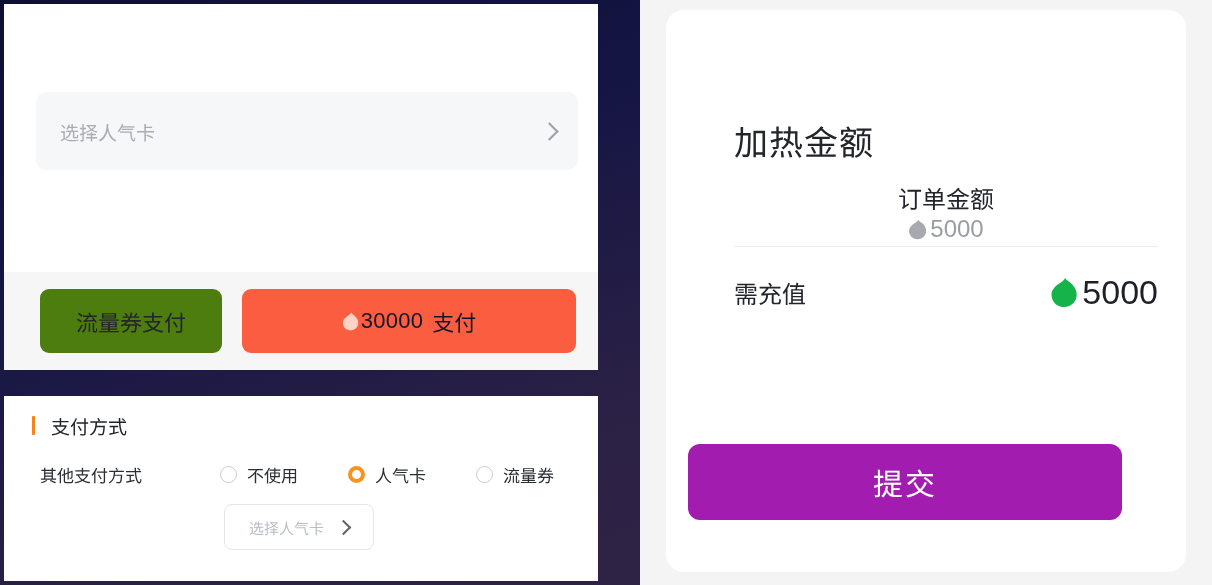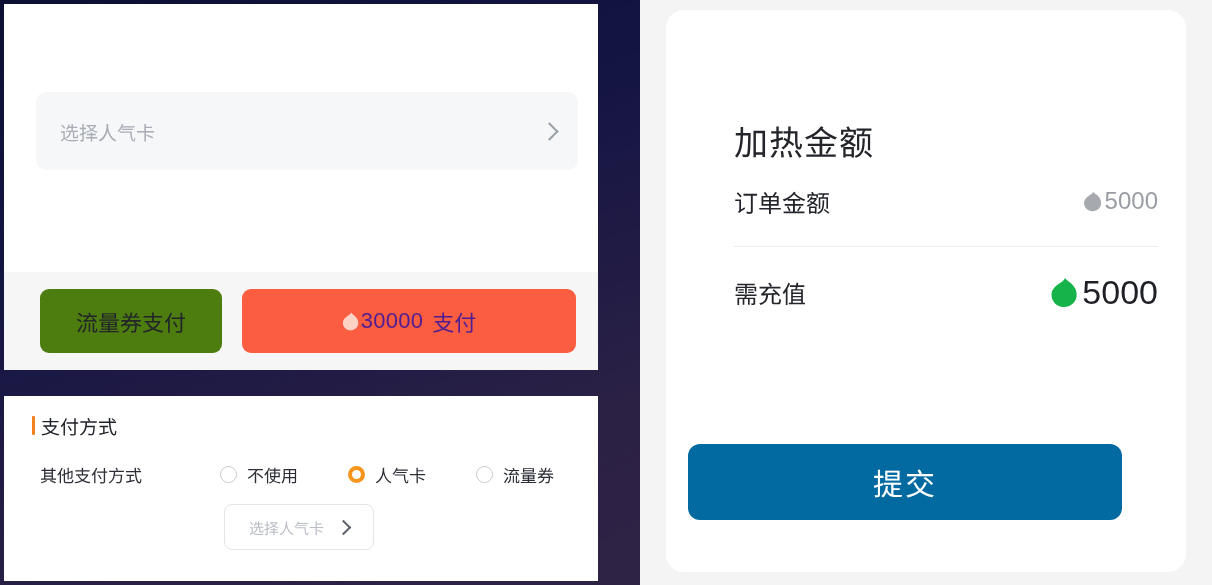--- a/index.html
+++ b/index.html
@@ -43,38 +43,38 @@
   .btn-coupon{
     position:absolute;left:36px;top:17px;width:182px;height:64px;
     background:#4d7c0f;border-radius:9px;
     display:flex;align-items:center;justify-content:center;
     font-size:22px;color:#23252b;
   }
   .btn-pay{
     position:absolute;left:238px;top:17px;width:334px;height:64px;
     background:#fb5d40;border-radius:9px;
     display:flex;align-items:center;justify-content:center;gap:2px;
-    font-size:22px;color:#4c1d95;
+    font-size:22px;color:#0f172a;
   }
   .btn-pay .amt{letter-spacing:.3px;}
   .btn-pay .sfx{margin-left:7px;}
 
   
   .bean{
     display:inline-block;position:relative;vertical-align:-2px;
   }
   .bean svg{display:block;}
 
   .card-bottom{
     position:absolute;left:4px;top:396px;width:594px;height:185px;
     background:#ffffff;
   }
   .blk-title{
     position:absolute;left:28px;top:16px;
-    font-size:19px;color:#20232a;display:flex;align-items:center;gap:6px;
+    font-size:19px;color:#20232a;display:flex;align-items:center;gap:16px;
   }
   .blk-bar{display:inline-block;width:3px;height:19px;background:#f5821f;border-radius:1px;}
   .row-pay{
     position:absolute;left:36px;top:63px;width:540px;height:30px;
     display:flex;align-items:center;
   }
   .row-pay .rlabel{font-size:17px;color:#2b2e35;width:180px;}
   .radio-group{display:flex;align-items:center;}
   .radio-item{display:flex;align-items:center;gap:10px;font-size:17px;color:#2b2e35;}
   .radio-item + .radio-item{margin-left:50px;}
@@ -105,21 +105,21 @@
     background:#ffffff;border-radius:18px;
   }
   .panel-title{
     position:absolute;left:68px;top:72px;
     font-size:34px;color:#23252b;letter-spacing:1px;margin-top:34px;
   }
   .amt-row{
     position:absolute;left:68px;width:424px;
     display:flex;align-items:center;justify-content:space-between;
   }
-  .amt-row.r1{top:170px;height:42px;}
+  .amt-row.r1{top:170px;height:42px;flex-direction:column;}
   .amt-row.r2{top:258px;height:48px;}
   .amt-row .k1{font-size:24px;color:#23252b;}
   .amt-row .v1{font-size:24px;color:#9a9da3;display:flex;align-items:center;gap:3px;}
   .amt-row .k2{font-size:24px;color:#23252b;}
   .amt-row .v2{font-size:34px;color:#1e2026;display:flex;align-items:center;gap:4px;}
   .divider{
     position:absolute;left:68px;top:236px;width:424px;height:1px;background:#ececee;
   }
   .agree{
     position:absolute;left:66px;top:342px;width:424px;
@@ -130,21 +130,21 @@
     vertical-align:-4px;margin-right:10px;position:relative;
   }
   .agree .cb::after{
     content:"";position:absolute;left:6px;top:3px;width:5px;height:10px;
     border-right:2.2px solid #ffffff;border-bottom:2.2px solid #ffffff;
     transform:rotate(42deg);
   }
   .agree .lnk{color:#8aa0c9;}
   .submit-btn{
     position:absolute;left:22px;top:434px;width:434px;height:76px;
-    background:#0369a1;border-radius:12px;
+    background:#a21caf;border-radius:12px;
     display:flex;align-items:center;justify-content:center;
     font-size:30px;color:#ffffff;letter-spacing:2px;
   }
 </style>
 </head>
 <body>
 
 <div class="stage">
 
   <div class="left-col">

